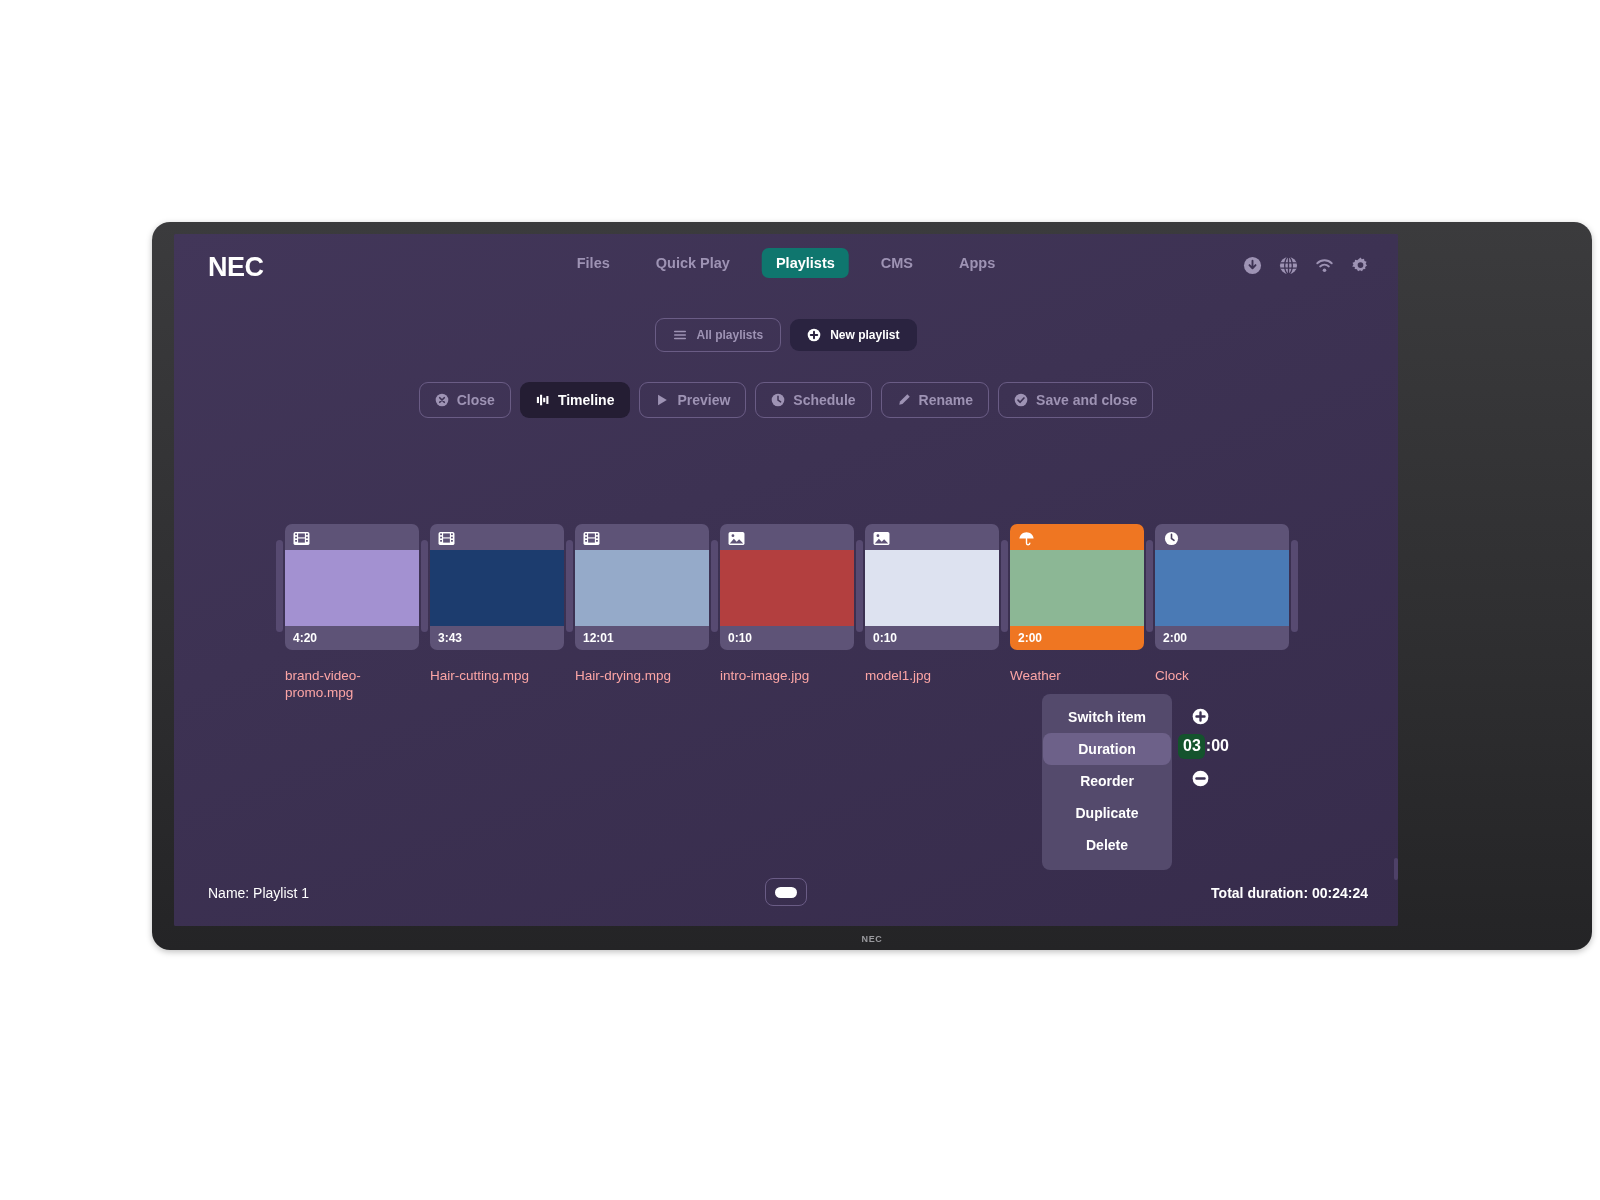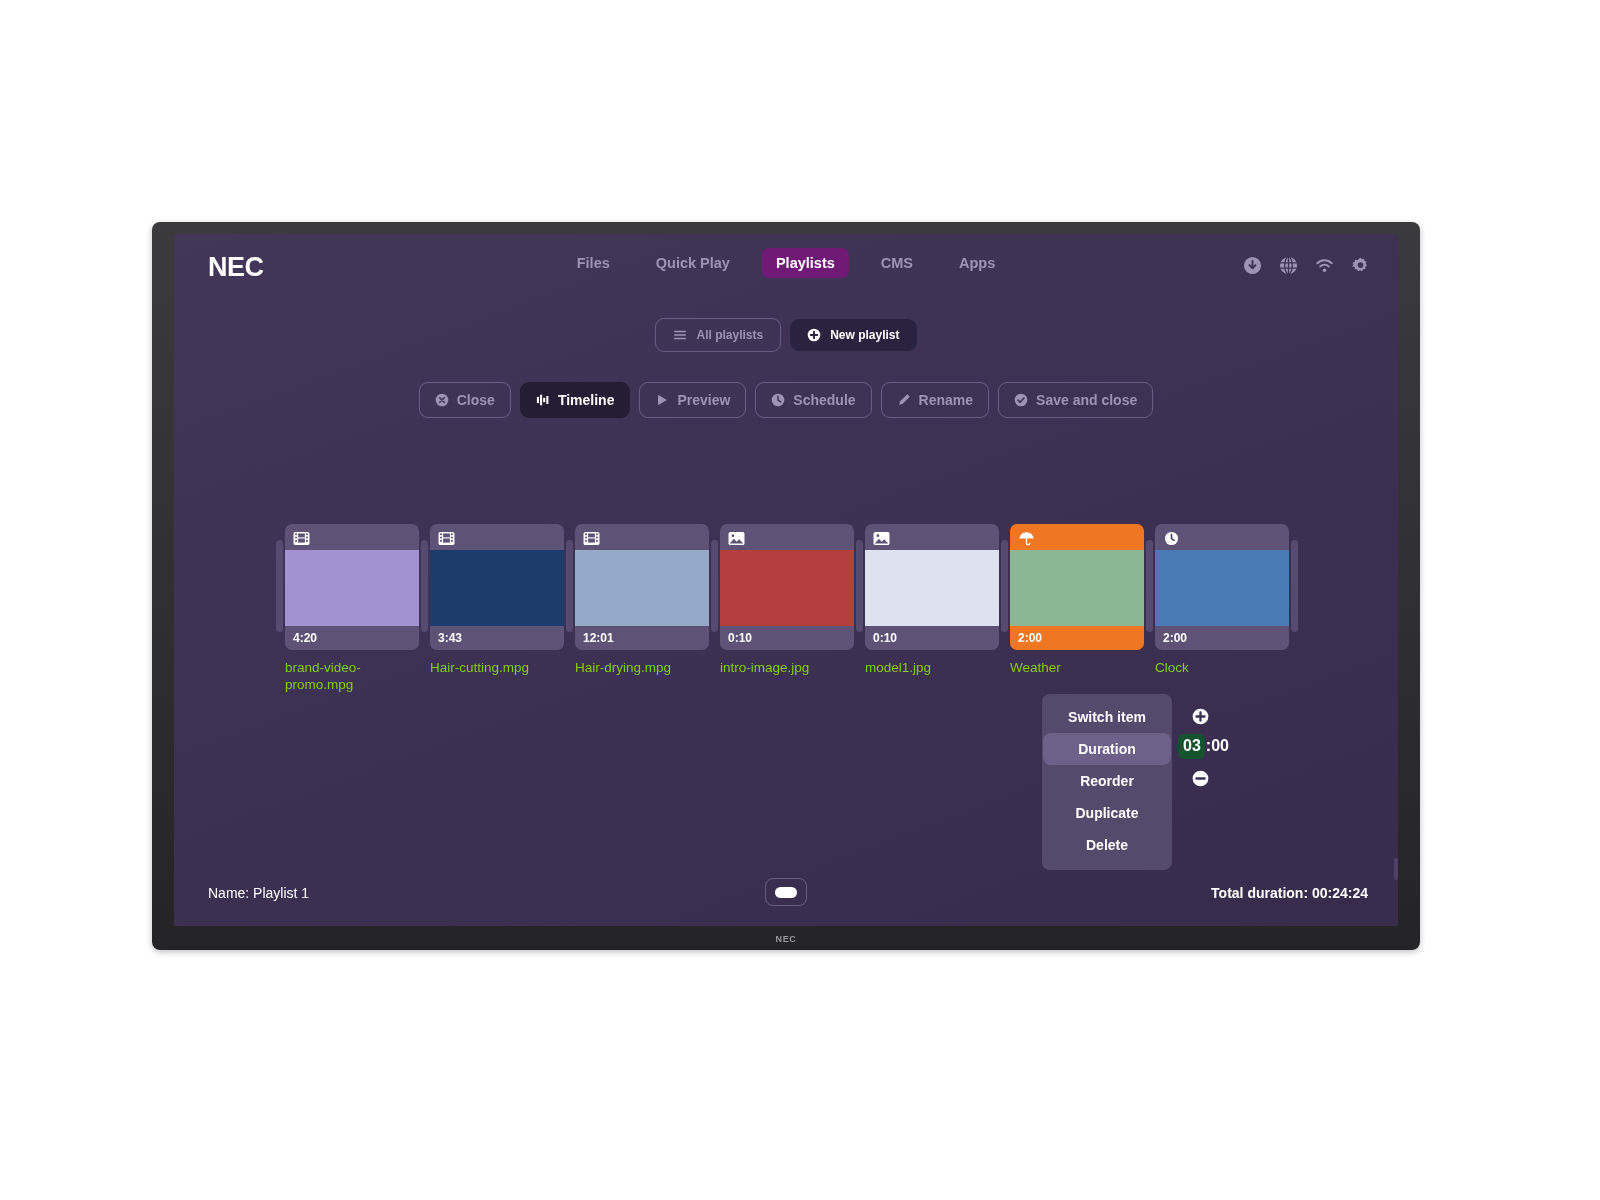--- a/index.html
+++ b/index.html
@@ -17,24 +17,24 @@
     width: 1600px;
     height: 1200px;
     background: #ffffff;
   }
 
   
   #monitor {
     position: absolute;
     left: 152px;
     top: 222px;
-    width: 1268px;
+    width: 1440px;
     height: 728px;
     background: linear-gradient(180deg, #3b3b3d 0%, #2f2f31 55%, #242426 100%);
-    border-radius: 8px;
+    border-radius: 18px;
     box-shadow: 0 2px 6px rgba(0,0,0,0.25);
   }
 
   #bezel-bottom-logo {
     position: absolute;
     left: 0;
     right: 0;
     bottom: 3px;
     height: 16px;
     display: flex;
@@ -107,21 +107,21 @@
 
   .nav-item {
     padding: 7px 14px;
     border-radius: 7px;
     color: #9e93b4;
     font-size: 14.5px;
     font-weight: bold;
     white-space: nowrap;
   }
   .nav-item.active {
-    background: #701a75;
+    background: #0f766e;
     color: #ffffff;
   }
 
   #nav-icons {
     position: absolute;
     right: 28px;
     top: 22px;
     display: flex;
     align-items: center;
     gap: 17px;
@@ -242,22 +242,22 @@
     position: absolute;
     left: 8px;
     bottom: 5px;
     color: #ffffff;
     font-size: 12px;
     font-weight: bold;
     z-index: 3;
   }
 
   .tl-label {
-    margin-top: 9px;
-    color: #84cc16;
+    margin-top: 17px;
+    color: #fca5a5;
     font-size: 13.5px;
     line-height: 17px;
     width: 128px;
     word-break: break-word;
   }
 
   
   #ctx-wrap {
     position: absolute;
     left: 868px;

